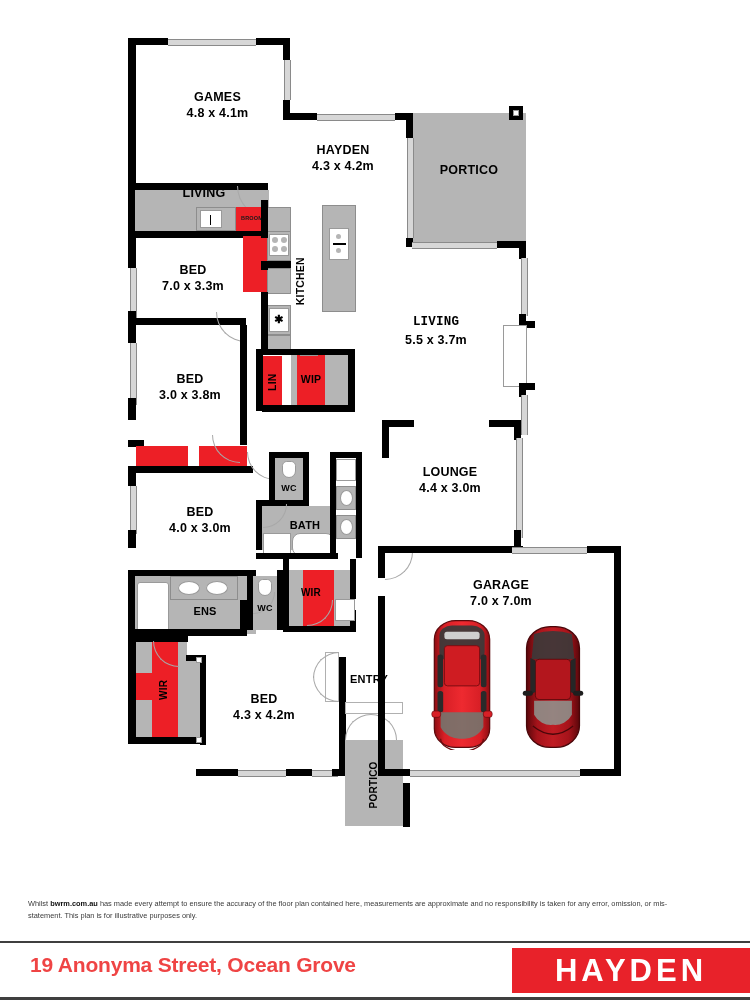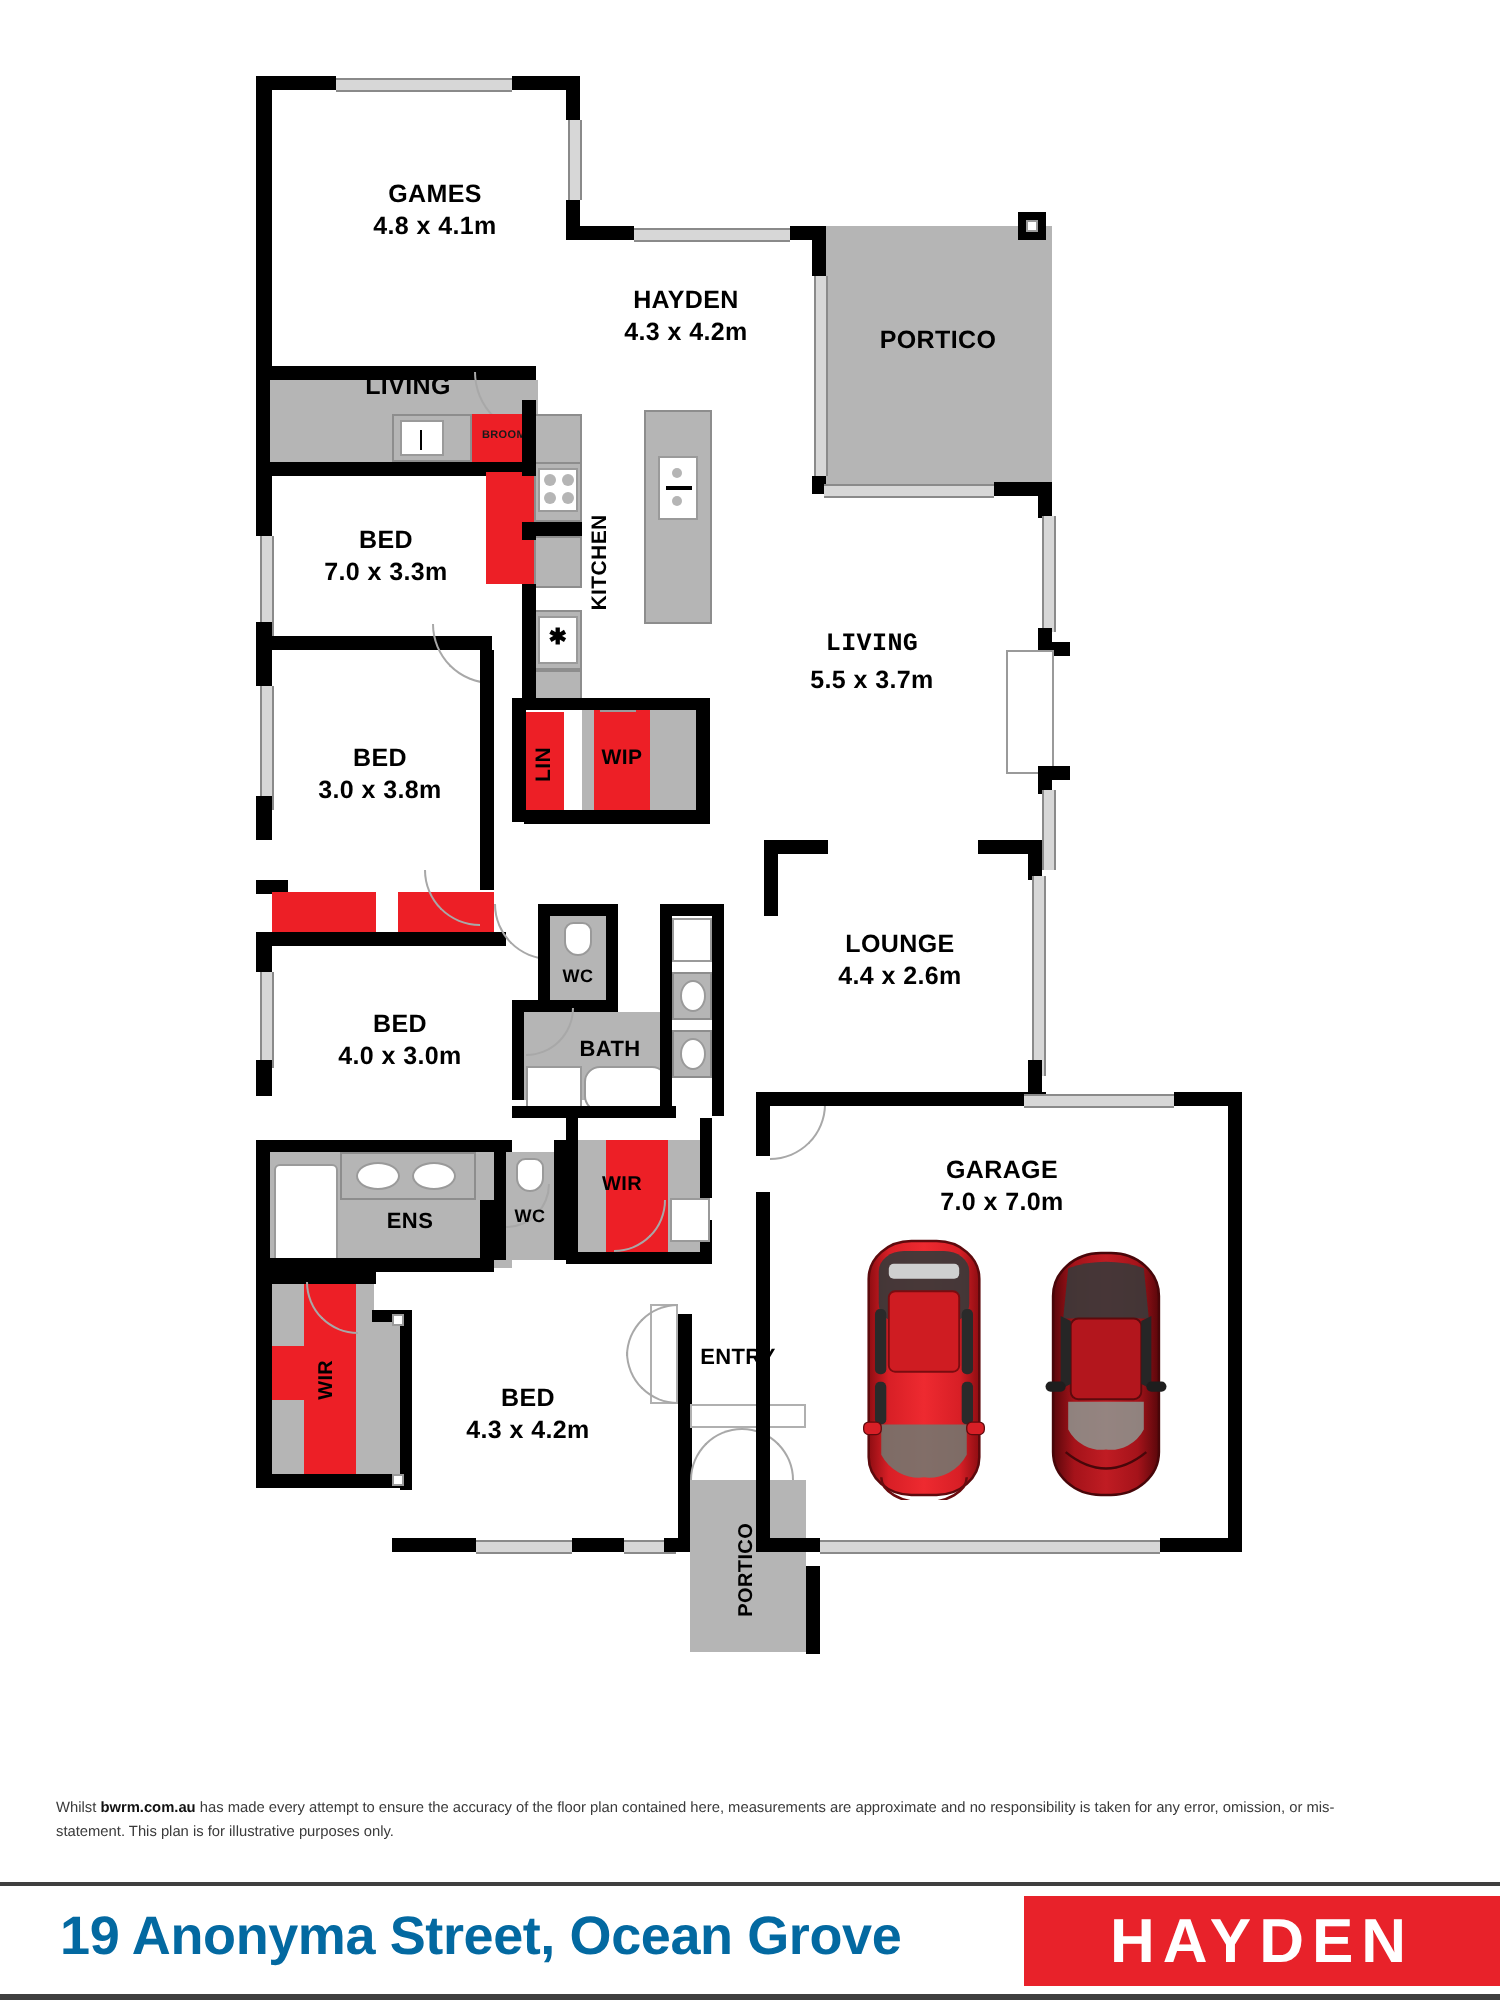--- a/index.html
+++ b/index.html
@@ -25,21 +25,21 @@
   .lbl-xs{font-size:5.5px;font-weight:bold;}
   .vert{transform-origin:center center;}
   .swing{position:absolute;border:1px solid #b0b0b0;box-sizing:border-box;background:#fff;}
   .arc{position:absolute;border:1px solid #a8a8a8;box-sizing:border-box;background:transparent;}
   
   #disclaimer{position:absolute;left:28px;top:898px;width:660px;
     font-size:7.4px;line-height:1.65;color:#3a3a3a;font-family:"Liberation Sans",sans-serif;}
   #disclaimer b{color:#111;}
   #rule{position:absolute;left:0;top:941px;width:750px;height:2px;background:#3f3f3f;}
   #rule2{position:absolute;left:0;top:997px;width:750px;height:3px;background:#3f3f3f;}
-  #address{position:absolute;left:30px;top:953px;font-size:27px;font-weight:bold;color:#0369a1;letter-spacing:-.2px;text-align:right;}
+  #address{position:absolute;left:30px;top:953px;font-size:21px;font-weight:bold;color:#ef4444;letter-spacing:-.2px;text-align:right;}
   #logo{position:absolute;left:512px;top:948px;width:238px;height:45px;background:#e8222a;
         display:flex;align-items:center;justify-content:center;}
   #logo span{color:#fff;font-size:31px;font-weight:bold;letter-spacing:4px;}
   .car{position:absolute;}
 </style>
 </head>
 <body>
 
 <div id="plan">
 
@@ -246,21 +246,21 @@
   <div class="wall" style="left:519px;top:383px;width:7px;height:14px;"></div>
   <div class="winv" style="left:521px;top:395px;width:5px;height:40px;"></div>
 
   <div class="wall" style="left:382px;top:420px;width:7px;height:38px;"></div>
   <div class="wall" style="left:382px;top:420px;width:32px;height:7px;"></div>
   <div class="wall" style="left:489px;top:420px;width:32px;height:7px;"></div>
   <div class="wall" style="left:514px;top:420px;width:7px;height:20px;"></div>
   <div class="winv" style="left:516px;top:438px;width:5px;height:100px;"></div>
   <div class="wall" style="left:514px;top:530px;width:7px;height:22px;"></div>
   <div class="lbl lbl-rm" style="left:400px;top:465px;width:100px;">LOUNGE</div>
-  <div class="lbl lbl-dim" style="left:400px;top:481px;width:100px;">4.4 x 2.6m</div>
+  <div class="lbl lbl-dim" style="left:400px;top:481px;width:100px;">4.4 x 3.0m</div>
   <div class="wall" style="left:378px;top:546px;width:145px;height:7px;"></div>
 
   <div class="wall" style="left:378px;top:546px;width:7px;height:32px;"></div>
   <div class="wall" style="left:378px;top:596px;width:7px;height:180px;"></div>
   <div class="arc" style="left:385px;top:552px;width:28px;height:28px;border-radius:0 0 28px 0;border-top:none;border-left:none;"></div>
   <div class="wall" style="left:378px;top:546px;width:134px;height:7px;"></div>
   <div class="win" style="left:512px;top:547px;width:75px;height:5px;"></div>
   <div class="wall" style="left:587px;top:546px;width:34px;height:7px;"></div>
   <div class="wall" style="left:614px;top:546px;width:7px;height:230px;"></div>
   <div class="wall" style="left:378px;top:769px;width:32px;height:7px;"></div>

